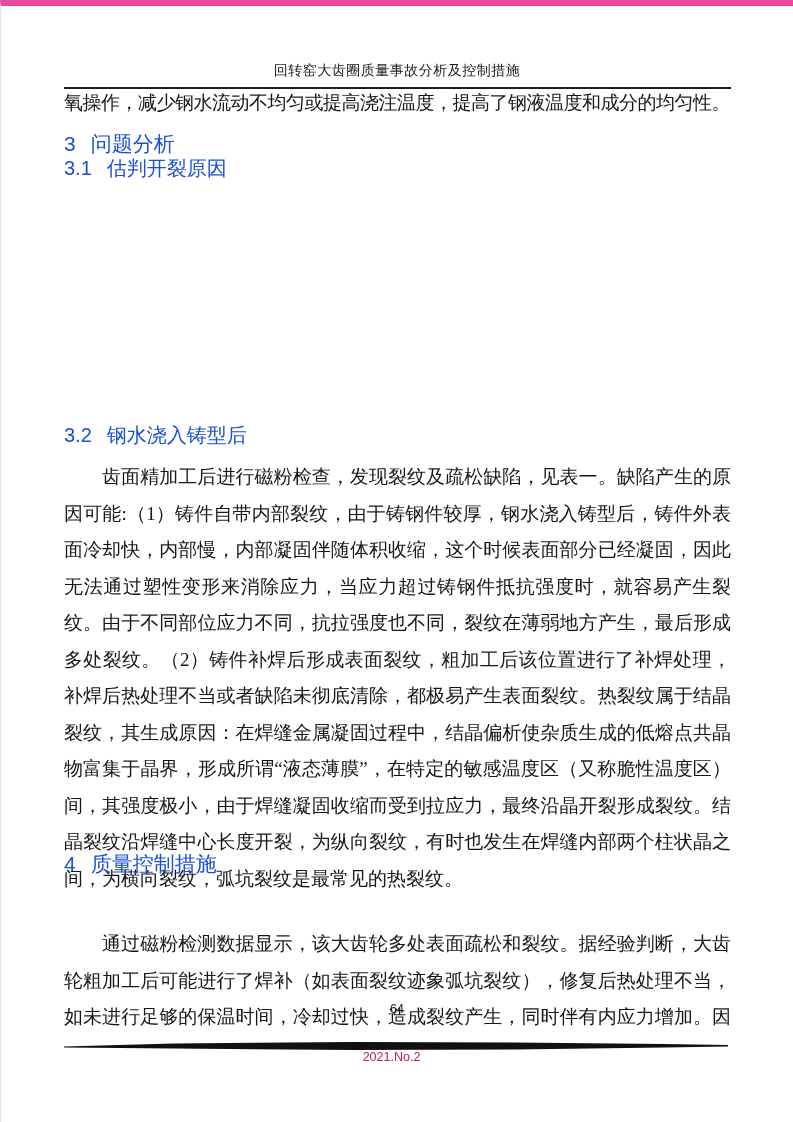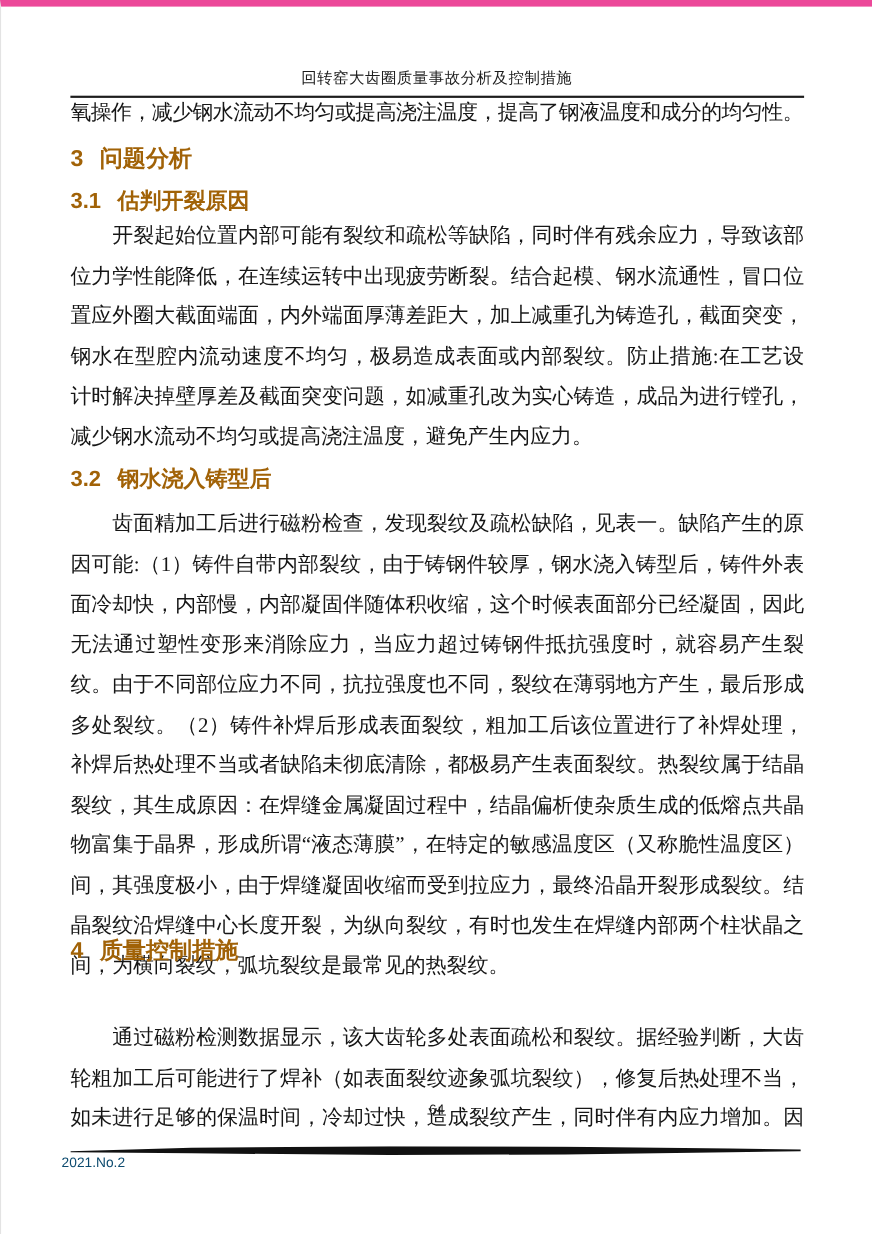--- a/index.html
+++ b/index.html
@@ -49,52 +49,52 @@
 
   .para { text-indent: 38px; }
   .para-31 { top: 191px; height: 224px; }
   .para-32 { top: 453px; height: 440px; }
   .para-4  { top: 920px; height: 112px; }
 
   .heading {
     position: absolute;
     left: 63px; width: 667px;
     font-family: "Liberation Sans", "DejaVu Sans", sans-serif;
-    font-weight: bold;
-    color: #a16207;
+    font-weight: normal;
+    color: #1d4ed8;
     white-space: nowrap;
   }
   .heading .num { display: inline-block; margin-right: 15px; }
   .h-level1 { font-size: 21px; }
   .h-level2 { font-size: 20px; }
   .h-3   { top: 124px; }
-  .h-3-1 { top: 163px; }
+  .h-3-1 { top: 149px; }
   .h-3-2 { top: 416px; }
   .h-4   { top: 844px; }
 
   .footer-bar {
     position: absolute;
     top: 1036px; left: 63px;
     width: 664px; height: 8px;
   }
   .page-number {
     position: absolute;
     top: 996px; left: 0; width: 100%;
     text-align: center;
     font-size: 12.5px;
     font-family: "Liberation Sans", "DejaVu Sans", sans-serif;
     color: #1a1a1a;
   }
   .issue-number {
     position: absolute;
-    top: 1044px; left: 55px; width: 625px;
-    text-align: left;
+    top: 1044px; left: 78px; width: 625px;
+    text-align: center;
     font-size: 12.5px;
     font-family: "Liberation Sans", "DejaVu Sans", sans-serif;
-    color: #0c4a6e;
+    color: #be185d;
   }
 </style>
 </head>
 <body>
 
 <div class="page">
 
   <div class="running-title">回转窑大齿圈质量事故分析及控制措施</div>
 
   <div class="header-rule"></div>
@@ -102,21 +102,20 @@
   <div class="body-text continuation">氧操作，减少钢水流动不均匀或提高浇注温度，提高了钢液温度和成分的均匀性。</div>
 
   <div class="heading h-level1 h-3">
     <span class="num">3</span><span>问题分析</span>
   </div>
 
   <div class="heading h-level2 h-3-1">
     <span class="num">3.1</span><span>估判开裂原因</span>
   </div>
 
-  <div class="body-text para para-31">开裂起始位置内部可能有裂纹和疏松等缺陷，同时伴有残余应力，导致该部位力学性能降低，在连续运转中出现疲劳断裂。结合起模、钢水流通性，冒口位置应外圈大截面端面，内外端面厚薄差距大，加上减重孔为铸造孔，截面突变，钢水在型腔内流动速度不均匀，极易造成表面或内部裂纹。防止措施:在工艺设计时解决掉壁厚差及截面突变问题，如减重孔改为实心铸造，成品为进行镗孔，减少钢水流动不均匀或提高浇注温度，避免产生内应力。</div>
 
   <div class="heading h-level2 h-3-2">
     <span class="num">3.2</span><span>钢水浇入铸型后</span>
   </div>
 
   <div class="body-text para para-32">齿面精加工后进行磁粉检查，发现裂纹及疏松缺陷，见表一。缺陷产生的原因可能:（1）铸件自带内部裂纹，由于铸钢件较厚，钢水浇入铸型后，铸件外表面冷却快，内部慢，内部凝固伴随体积收缩，这个时候表面部分已经凝固，因此无法通过塑性变形来消除应力，当应力超过铸钢件抵抗强度时，就容易产生裂纹。由于不同部位应力不同，抗拉强度也不同，裂纹在薄弱地方产生，最后形成多处裂纹。（2）铸件补焊后形成表面裂纹，粗加工后该位置进行了补焊处理，补焊后热处理不当或者缺陷未彻底清除，都极易产生表面裂纹。热裂纹属于结晶裂纹，其生成原因：在焊缝金属凝固过程中，结晶偏析使杂质生成的低熔点共晶物富集于晶界，形成所谓“液态薄膜”，在特定的敏感温度区（又称脆性温度区）间，其强度极小，由于焊缝凝固收缩而受到拉应力，最终沿晶开裂形成裂纹。结晶裂纹沿焊缝中心长度开裂，为纵向裂纹，有时也发生在焊缝内部两个柱状晶之间，为横向裂纹，弧坑裂纹是最常见的热裂纹。</div>
 
   <div class="heading h-level1 h-4">
     <span class="num">4</span><span>质量控制措施</span>
   </div>

